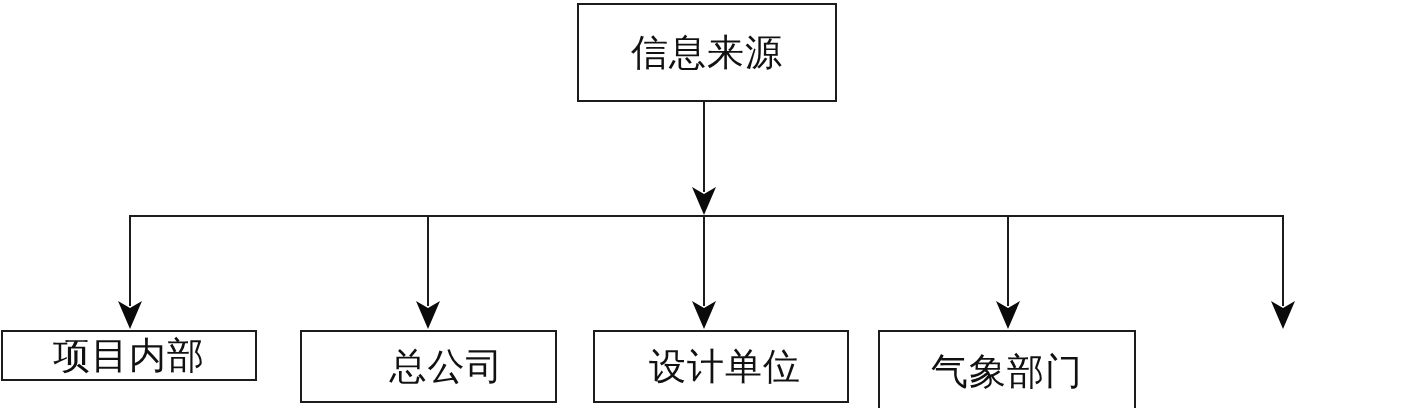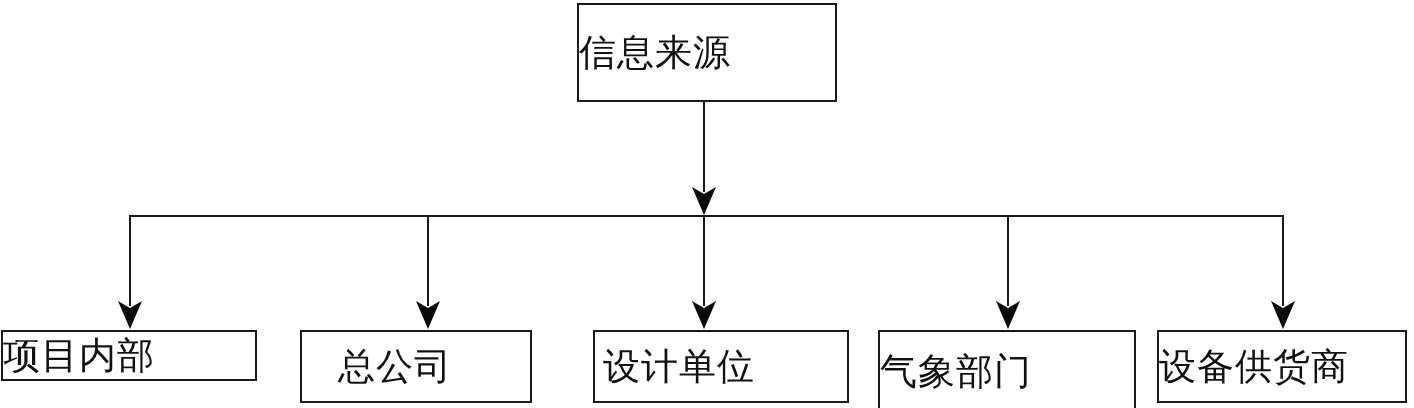--- a/index.html
+++ b/index.html
@@ -22,29 +22,29 @@
     width: 1414px;
     height: 408px;
   }
   .node {
     position: absolute;
     box-sizing: border-box;
     border: 2px solid #1c1c1c;
     background: #ffffff;
     display: flex;
     align-items: center;
-    justify-content: flex-start;
+    justify-content: center;
     font-size: 37px;
     color: #111111;
     letter-spacing: 1px;
     white-space: nowrap;
   }
   .node-root  { left: 577px;  top: 3px;   width: 260px; height: 99px; }
   .node-c0    { left: 1px;    top: 330px; width: 256px; height: 51px; }
-  .node-c1    { left: 300px;  top: 330px; width: 232px; height: 73px; padding-left: 36px; }
+  .node-c1    { left: 300px;  top: 330px; width: 257px; height: 73px; padding-left: 36px; }
   .node-c2    { left: 593px;  top: 330px; width: 256px; height: 73px; padding-left: 8px; }
   .node-c3    { left: 878px;  top: 330px; width: 258px; height: 84px; }
   .node-c4    { left: 1157px; top: 330px; width: 250px; height: 73px; }
   .connectors line     { stroke: #1c1c1c; stroke-width: 2; }
   .connectors polygon  { fill: #0a0a0a; stroke: none; }
 </style>
 </head>
 <body>
 
 <div class="canvas">
@@ -85,17 +85,14 @@
   </div>
 
   <div class="node node-c2">
     <span>设计单位</span>
   </div>
 
   <div class="node node-c3">
     <span>气象部门</span>
   </div>
 
-  <div class="node node-c4">
-    <span>设备供货商</span>
-  </div>
 
 </div>
 
 </body></html>

